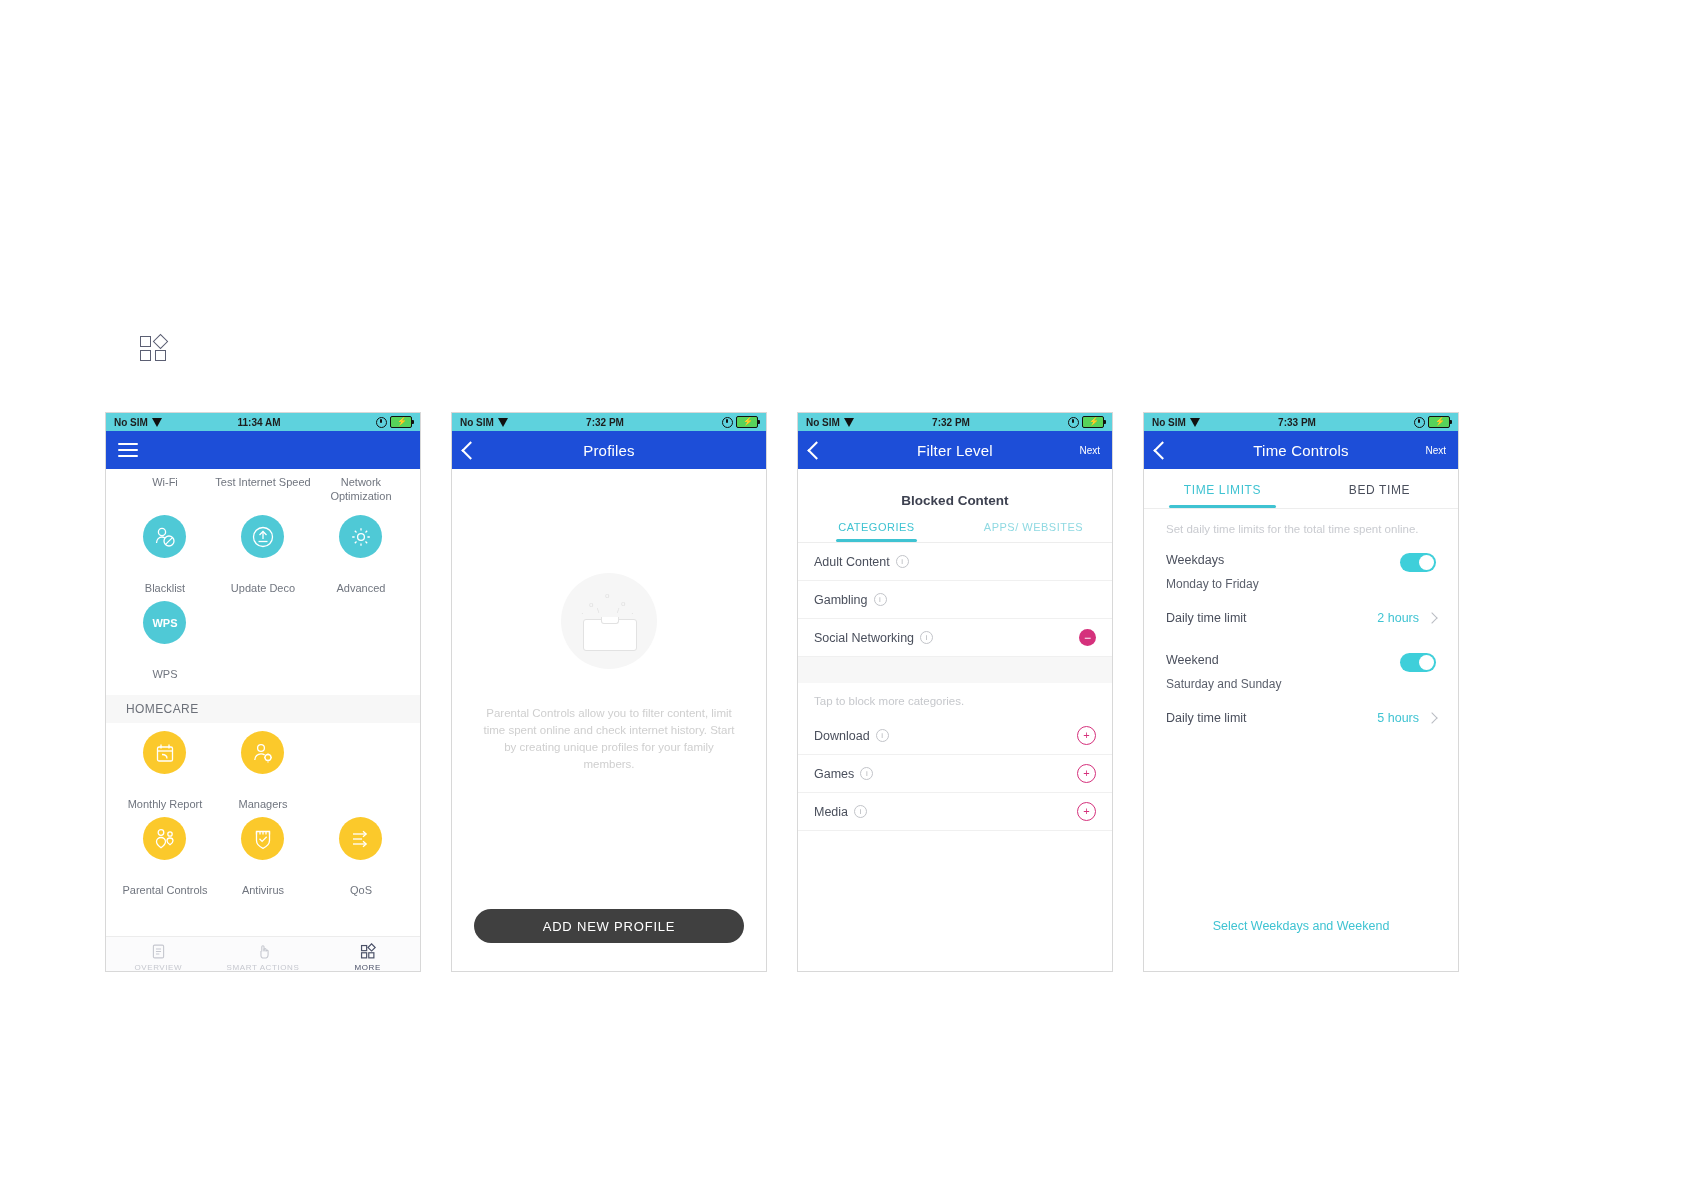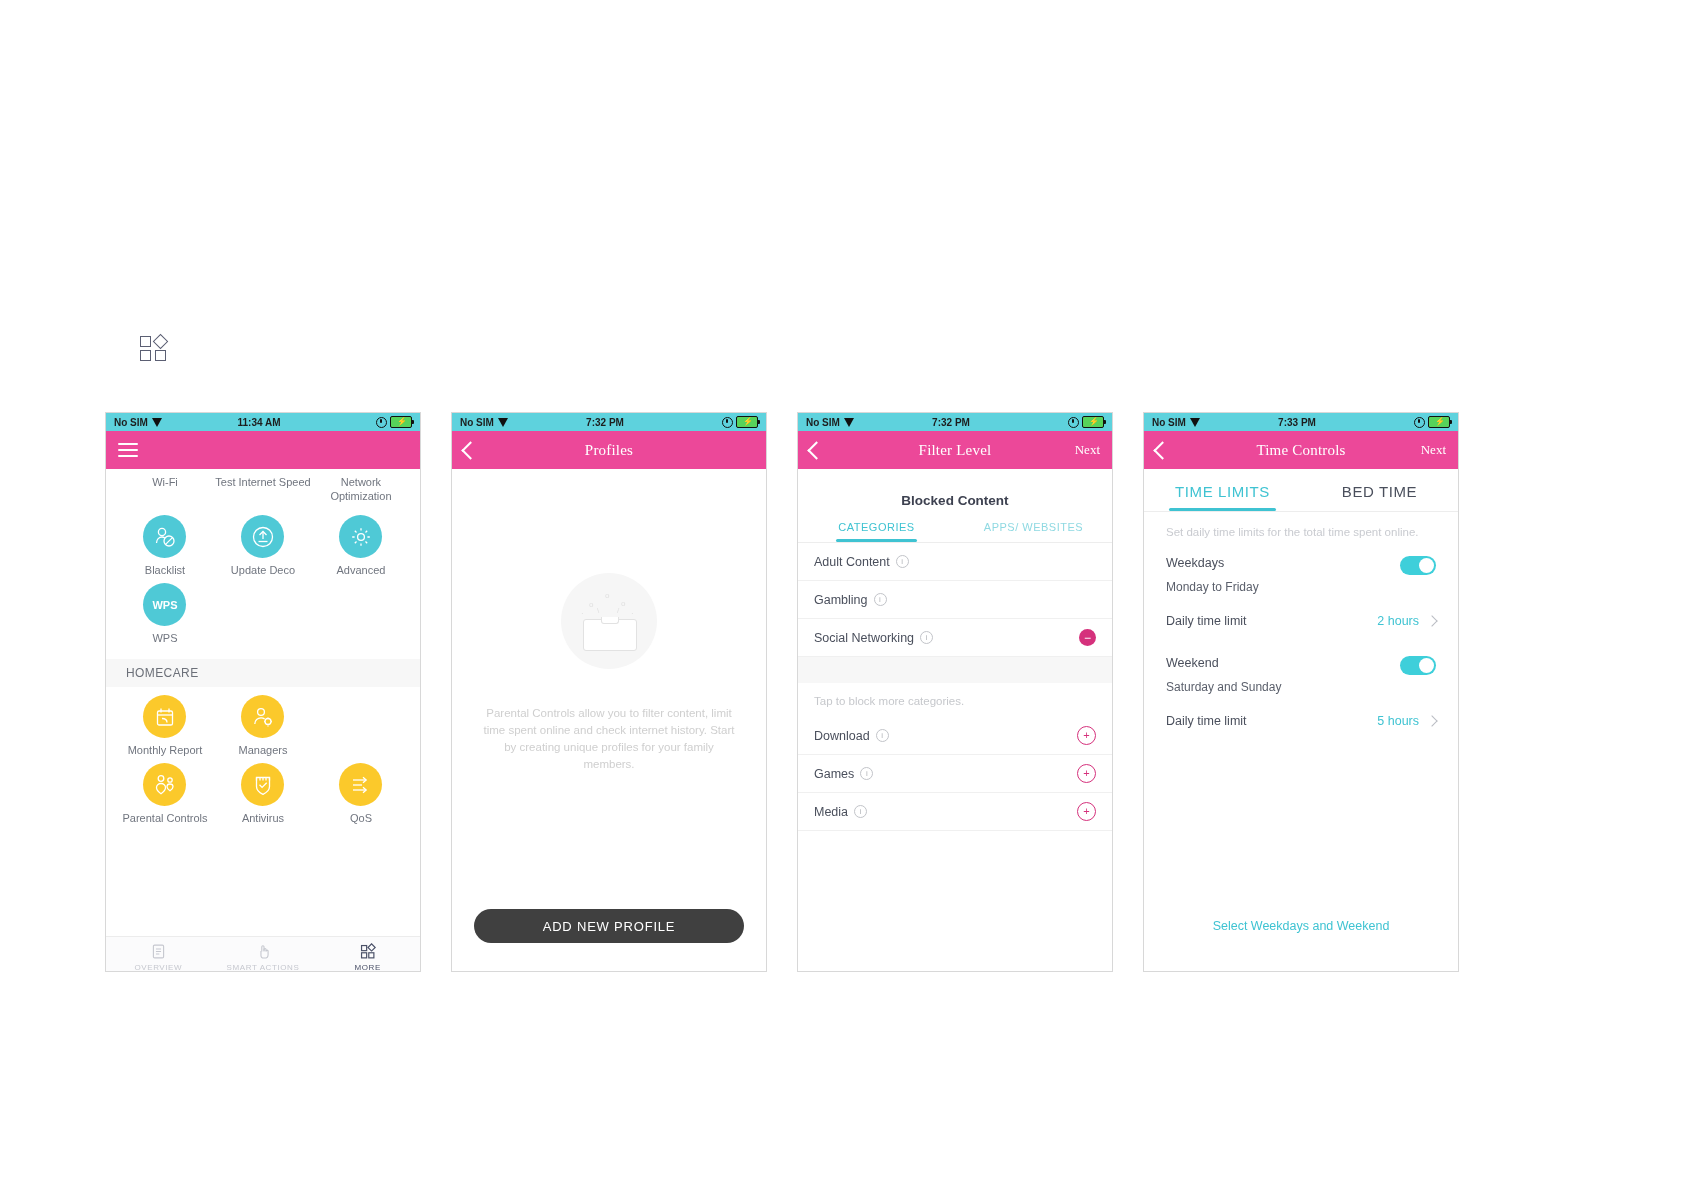--- a/index.html
+++ b/index.html
@@ -30,32 +30,32 @@
   .sb-right{margin-left:auto;display:flex;align-items:center;gap:3px;z-index:2;}
   .wifi-ic{width:11px;height:9px;position:relative;display:inline-block;}
   .wifi-ic:before{content:"";position:absolute;left:0;top:0;width:0;height:0;
       border-left:5.5px solid transparent;border-right:5.5px solid transparent;border-top:9px solid #101010;}
   .lock-ic{width:9px;height:9px;border:1.3px solid #111;border-radius:50%;position:relative;display:inline-block;}
   .lock-ic:after{content:"";position:absolute;left:3px;top:1.5px;width:2px;height:4px;background:#111;border-radius:1px;}
   .batt{width:20px;height:10px;border:1.2px solid #111;border-radius:2px;position:relative;display:inline-block;background:#57d35a;}
   .batt:after{content:"";position:absolute;right:-3px;top:3px;width:2px;height:4px;background:#111;border-radius:0 1px 1px 0;}
   .bolt{position:absolute;left:6px;top:0px;font-size:8px;color:#111;line-height:10px;}
 
-  .navbar{height:38px;background:#ec4899;display:flex;align-items:center;position:relative;padding:0 12px;font-family:Liberation Serif, serif;}
+  .navbar{height:38px;background:#1d4ed8;display:flex;align-items:center;position:relative;padding:0 12px;}
   .navbar .title{position:absolute;left:0;right:0;text-align:center;color:#fff;font-size:15px;letter-spacing:.2px;}
   .chev{width:11px;height:11px;border-left:2px solid #fff;border-bottom:2px solid #fff;transform:rotate(45deg);z-index:2;}
-  .navright{margin-left:auto;color:#fff;font-size:13px;z-index:2;}
+  .navright{margin-left:auto;color:#fff;font-size:10px;z-index:2;}
   .hamburger{width:20px;height:14px;display:flex;flex-direction:column;justify-content:space-between;z-index:2;}
   .hamburger span{display:block;height:2px;background:#fff;border-radius:1px;}
 
   
   .p1body{position:relative;height:calc(100% - 56px);background:#fff;}
   .grid3{display:flex;flex-wrap:wrap;padding:0 10px;}
   .cell{width:33.33%;box-sizing:border-box;display:flex;flex-direction:column;align-items:center;margin-bottom:6px;}
-  .cell .lbl{font-size:11px;color:#70757f;text-align:center;line-height:14px;margin-top:5px;}
+  .cell .lbl{font-size:11px;color:#70757f;text-align:center;line-height:14px;margin-top:23px;}
   .circ{width:43px;height:43px;border-radius:50%;display:flex;align-items:center;justify-content:center;}
   .c-teal{background:#4fc9d6;}
   .c-yellow{background:#fbc92b;}
   .toplabels{display:flex;padding:0 10px;margin-top:6px;}
   .toplabels .tl{width:33.33%;text-align:center;font-size:11px;color:#70757f;line-height:14px;}
   .sechead{background:#f7f7f7;padding:7px 20px;font-size:12px;color:#6c7079;letter-spacing:.4px;margin:8px 0 8px;}
   .wpstxt{color:#fff;font-size:11px;font-weight:bold;}
 
   .tabbar{position:absolute;left:0;right:0;bottom:0;height:40px;background:#fbfbfc;border-top:1px solid #ececec;display:flex;}
   .tabitem{flex:1;display:flex;flex-direction:column;align-items:center;justify-content:center;gap:3px;}
@@ -93,21 +93,21 @@
            display:inline-flex;align-items:center;justify-content:center;line-height:1;}
   .pm{width:17px;height:17px;border-radius:50%;display:flex;align-items:center;justify-content:center;color:#fff;font-size:12px;line-height:1;}
   .pm.minus{background:#d5317c;}
   .pm.plus{background:#fff;border:1.4px solid #d5317c;color:#d5317c;font-size:11px;}
   .gapband{height:26px;background:#f7f7f7;}
   .hintrow{padding:12px 16px 10px;font-size:11.5px;color:#c6c8cc;}
 
   
   .p4body{height:calc(100% - 56px);position:relative;}
   .tabs4{display:flex;position:relative;border-bottom:1px solid #ededed;}
-  .tabs4 .t{flex:1;text-align:center;font-size:15px;letter-spacing:.6px;padding:14px 0 11px;color:#4a4f5c;}
+  .tabs4 .t{flex:1;text-align:center;font-size:12px;letter-spacing:.6px;padding:14px 0 11px;color:#4a4f5c;}
   .tabs4 .t.act{color:#3fc3d2;}
   .tabs4 .t.act:after{content:"";position:absolute;bottom:0;left:8%;width:34%;height:3px;background:#3fc3d2;border-radius:2px;}
   .p4note{padding:12px 22px 0;font-size:11.5px;line-height:16px;color:#c9cbd0;}
   .p4row{display:flex;align-items:flex-start;justify-content:space-between;padding:16px 22px 0;}
   .p4row .k{font-size:12.5px;color:#4a4f5c;}
   .p4sub{padding:5px 22px 0;font-size:12px;color:#5a5f6b;}
   .tog{width:36px;height:19px;border-radius:10px;background:#3ecfda;position:relative;}
   .tog:after{content:"";position:absolute;right:2px;top:2px;width:15px;height:15px;border-radius:50%;background:#fff;}
   .limrow{display:flex;align-items:center;justify-content:space-between;padding:20px 22px 0;}
   .limrow .k{font-size:12.5px;color:#4a4f5c;}

